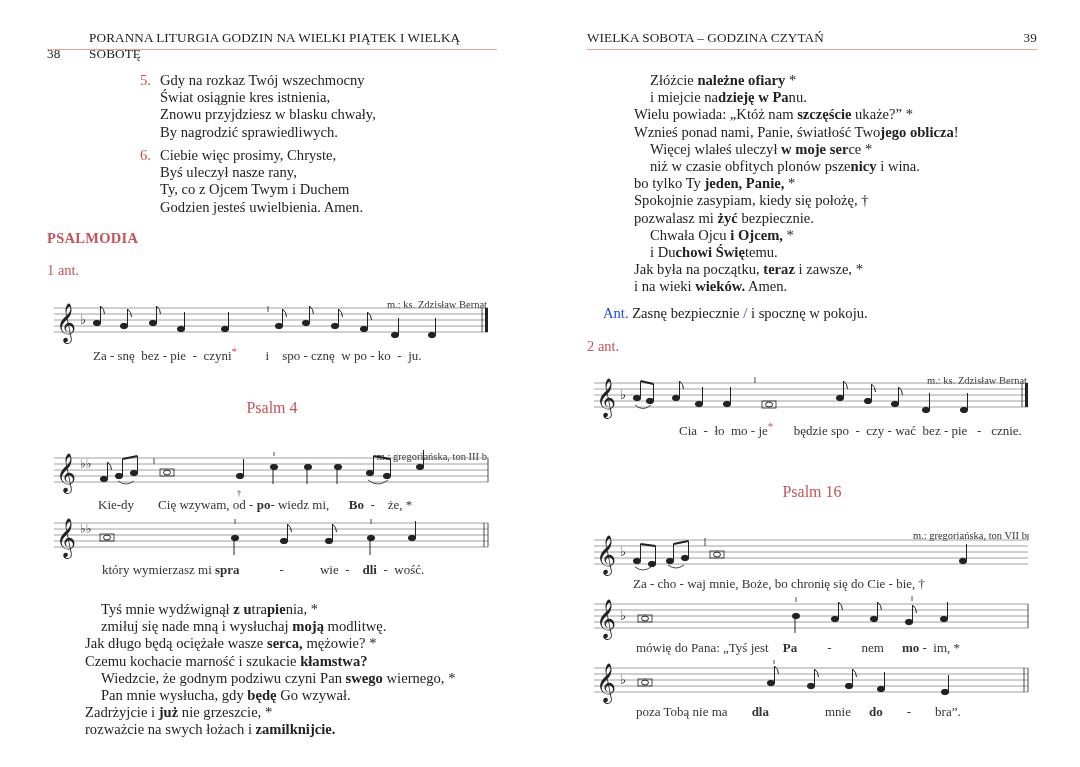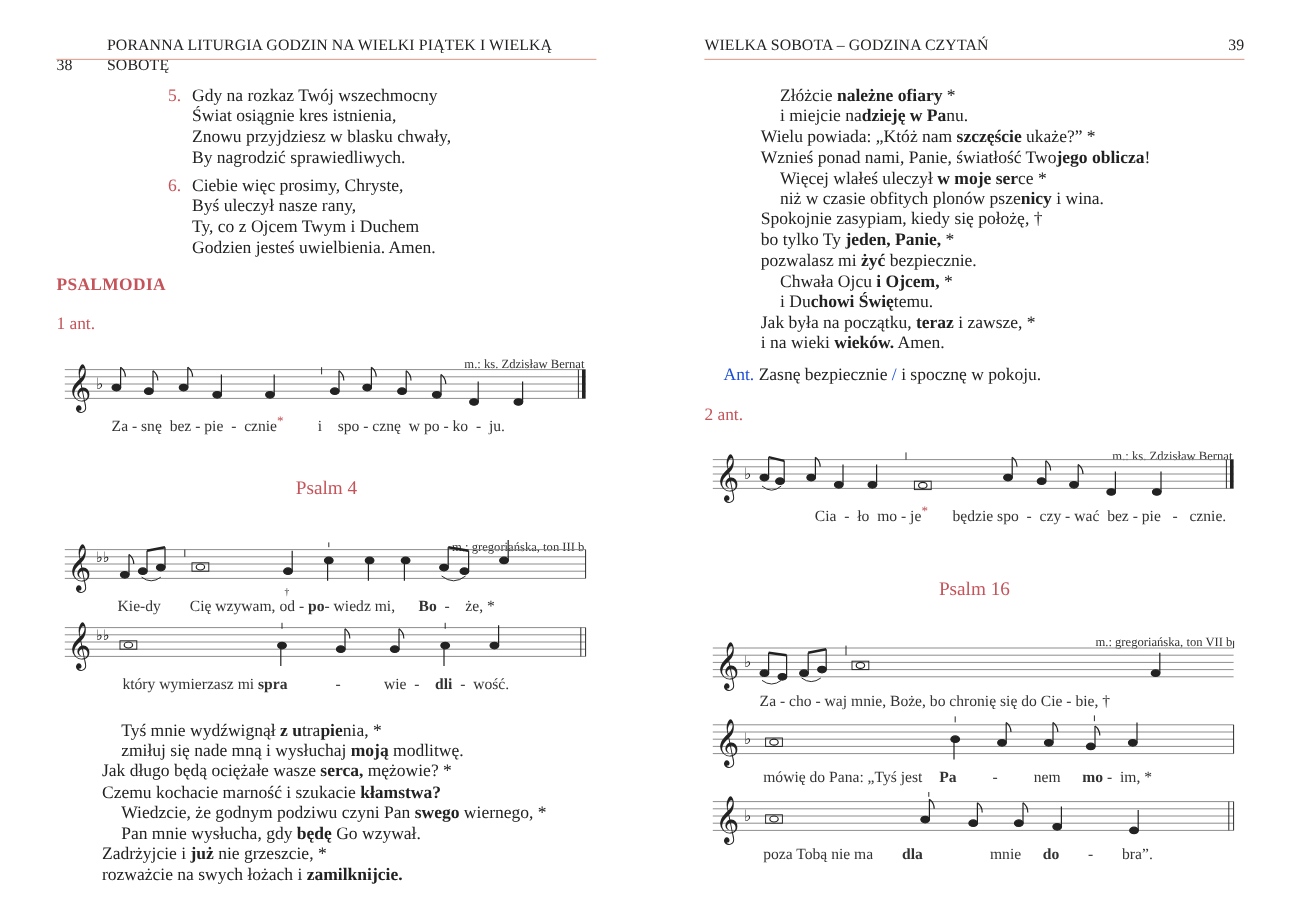--- a/index.html
+++ b/index.html
@@ -98,21 +98,21 @@
         <path d="M315.5 12 q4 3 4 8" fill="none"></path>
       <ellipse cx="343" cy="35" rx="3.6" ry="2.7"></ellipse>
         <line x1="346.5" y1="35" x2="346.5" y2="18"></line>
       <ellipse cx="380" cy="35" rx="3.6" ry="2.7"></ellipse>
         <line x1="383.5" y1="35" x2="383.5" y2="18"></line>
       <line x1="430" y1="8" x2="430" y2="32" stroke-width="0.8"></line>
       <rect x="433" y="8" width="3" height="24" stroke="none"></rect>
     </g>
   </svg>
   <div class="lyrics" style="left:93px; top:345px;">
-    <span style="white-space:pre;">Za - snę  bez - pie  -  cznie</span><sup class="ast">*</sup>
+    <span style="white-space:pre;">Za - snę  bez - pie  -  czyni</span><sup class="ast">*</sup>
     <span style="display:inline-block; width:22px;"></span>
     <span style="white-space:pre;">i    spo - cznę  w po - ko  -  ju.</span>
   </div>
 
   <div class="abs psalm-title" style="left:47px; top:399px;">Psalm 4</div>
   <div class="abs credit" style="left:300px; width:187px; top:437px;">m.: gregoriańska, ton III b</div>
 
   <svg class="staff" style="left:52px; top:450px;" width="440" height="50">
     <g stroke="#888" stroke-width="0.8">
       <line x1="2" y1="8" x2="436" y2="8"></line>
@@ -215,22 +215,22 @@
   </div>
   <div class="rule"></div>
 
   <div class="abs" style="left:94px; top:72px;">
     <div class="txt indent"><span>Złóżcie</span> <b>należne ofiary</b><span> *</span></div>
     <div class="txt indent"><span>i miejcie na</span><b>dzieję w Pa</b><span>nu.</span></div>
     <div class="txt"><span>Wielu powiada: „Któż nam</span> <b>szczęście</b><span> ukaże?” *</span></div>
     <div class="txt"><span>Wznieś ponad nami, Panie, światłość Two</span><b>jego oblicza</b><span>!</span></div>
     <div class="txt indent"><span>Więcej wlałeś uleczył</span> <b>w moje ser</b><span>ce *</span></div>
     <div class="txt indent"><span>niż w czasie obfitych plonów psze</span><b>nicy</b><span> i wina.</span></div>
+    <div class="txt"><span>bo tylko Ty</span> <b>jeden, Panie,</b><span> *</span></div>
     <div class="txt"><span>Spokojnie zasypiam, kiedy się położę, †</span></div>
-    <div class="txt"><span>bo tylko Ty</span> <b>jeden, Panie,</b><span> *</span></div>
     <div class="txt"><span>pozwalasz mi</span> <b>żyć</b><span> bezpiecznie.</span></div>
     <div class="txt indent"><span>Chwała Ojcu</span> <b>i Ojcem,</b><span> *</span></div>
     <div class="txt indent"><span>i Du</span><b>chowi Świę</b><span>temu.</span></div>
     <div class="txt"><span>Jak była na początku,</span> <b>teraz</b><span> i zawsze, *</span></div>
     <div class="txt"><span>i na wieki</span> <b>wieków.</b><span> Amen.</span></div>
   </div>
 
   <div class="abs txt" style="left:63px; top:305px;">
     <span class="red">Ant.</span>
     <span>Zasnę bezpiecznie</span>

